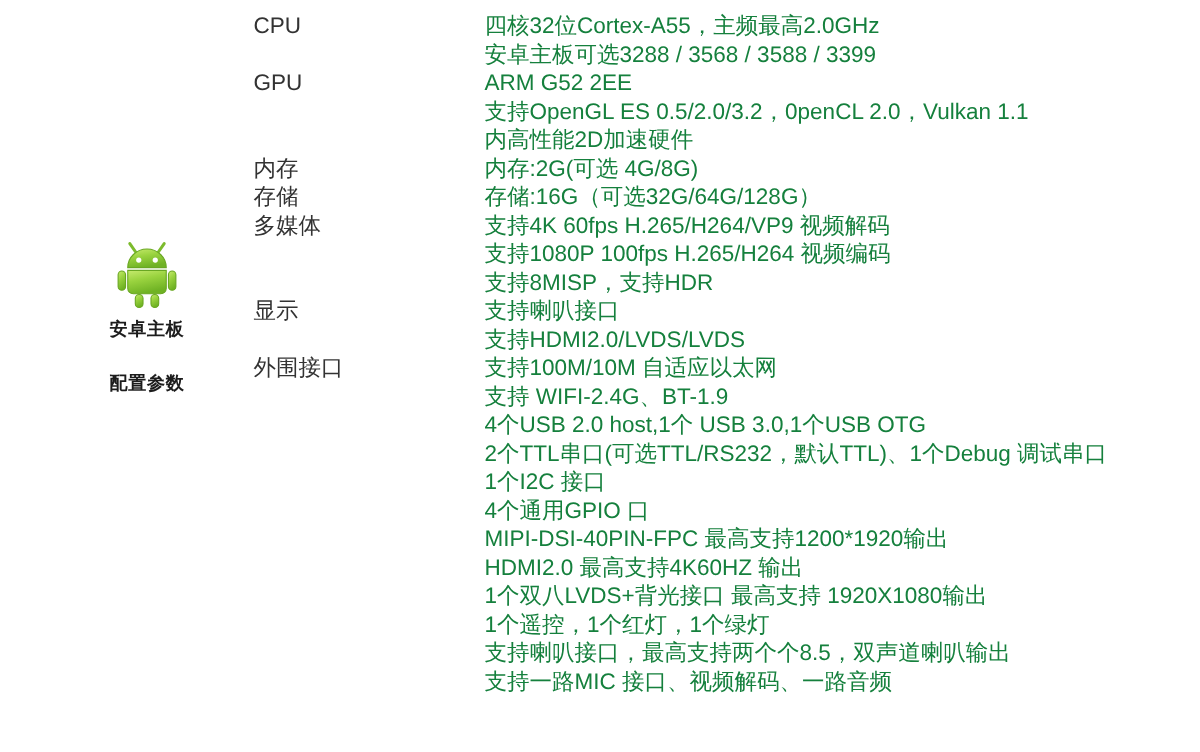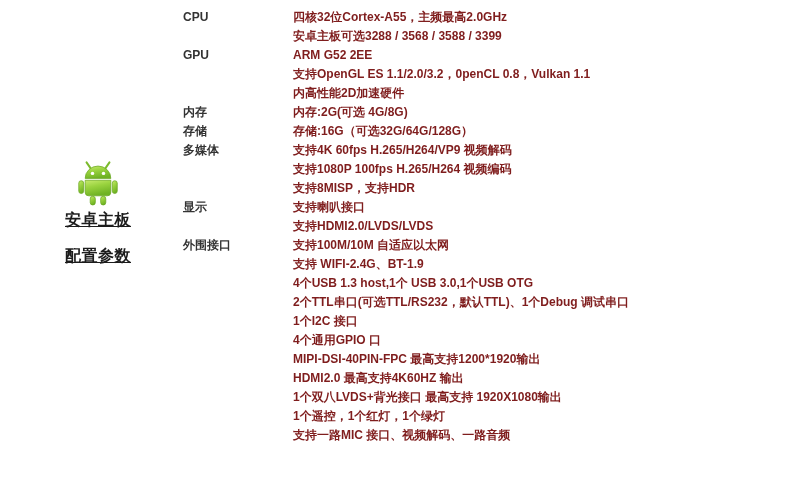--- a/index.html
+++ b/index.html
@@ -17,47 +17,46 @@
   .badge {
     position: absolute;
     left: 52px;
     top: 160px;
     width: 92px;
     text-align: center;
   }
   .badge .robot { display: block; margin: 0 auto; }
   .badge .caption {
     margin-top: 3px;
-    font-size: 16px;
+    font-size: 12px;
     font-weight: 700;
     line-height: 21px;
     color: #1c1c1c;
     letter-spacing: 0.5px;
     white-space: nowrap;
-    text-decoration: underline;
   }
   
   .spec-table {
     position: absolute;
-    left: 183px;
+    left: 169px;
     top: 8px;
-    font-size: 12px;
+    font-size: 15px;
     line-height: 19px;
-    font-weight: bold;
   }
   .spec-row { display: flex; }
   .spec-label {
     width: 110px;
     flex: 0 0 110px;
     white-space: nowrap;
     color: #333333;
   }
   .spec-value {
     white-space: nowrap;
-    color: #7f1d1d;
+    color: #15803d;
+    margin-left: 44px;
   }
 </style>
 </head>
 <body>
 
 <div class="page">
 
   <div class="badge">
     <svg class="robot" width="44" height="46" viewBox="0 0 48 50" xmlns="http://www.w3.org/2000/svg">
       <defs>
@@ -99,21 +98,21 @@
     <div class="spec-value">安卓主板可选3288 / 3568 / 3588 / 3399</div>
   </div>
 
   <div class="spec-row">
     <div class="spec-label">GPU</div>
     <div class="spec-value">ARM G52 2EE</div>
   </div>
 
   <div class="spec-row">
     <div class="spec-label"></div>
-    <div class="spec-value">支持OpenGL ES 1.1/2.0/3.2，0penCL 0.8，Vulkan 1.1</div>
+    <div class="spec-value">支持OpenGL ES 0.5/2.0/3.2，0penCL 2.0，Vulkan 1.1</div>
   </div>
 
   <div class="spec-row">
     <div class="spec-label"></div>
     <div class="spec-value">内高性能2D加速硬件</div>
   </div>
 
 
   <div class="spec-row">
     <div class="spec-label">内存</div>
@@ -155,21 +154,21 @@
     <div class="spec-value">支持100M/10M 自适应以太网</div>
   </div>
 
   <div class="spec-row">
     <div class="spec-label"></div>
     <div class="spec-value">支持 WIFI-2.4G、BT-1.9</div>
   </div>
 
   <div class="spec-row">
     <div class="spec-label"></div>
-    <div class="spec-value">4个USB 1.3 host,1个 USB 3.0,1个USB OTG</div>
+    <div class="spec-value">4个USB 2.0 host,1个 USB 3.0,1个USB OTG</div>
   </div>
 
   <div class="spec-row">
     <div class="spec-label"></div>
     <div class="spec-value">2个TTL串口(可选TTL/RS232，默认TTL)、1个Debug 调试串口</div>
   </div>
 
   <div class="spec-row">
     <div class="spec-label"></div>
     <div class="spec-value">1个I2C 接口</div>
@@ -195,20 +194,21 @@
     <div class="spec-value">1个双八LVDS+背光接口 最高支持 1920X1080输出</div>
   </div>
 
   <div class="spec-row">
     <div class="spec-label"></div>
     <div class="spec-value">1个遥控，1个红灯，1个绿灯</div>
   </div>
 
   <div class="spec-row">
     <div class="spec-label"></div>
+    <div class="spec-value">支持喇叭接口，最高支持两个个8.5，双声道喇叭输出</div>
   </div>
 
   <div class="spec-row">
     <div class="spec-label"></div>
     <div class="spec-value">支持一路MIC 接口、视频解码、一路音频</div>
   </div>
 </div>
 
 </div>
 

